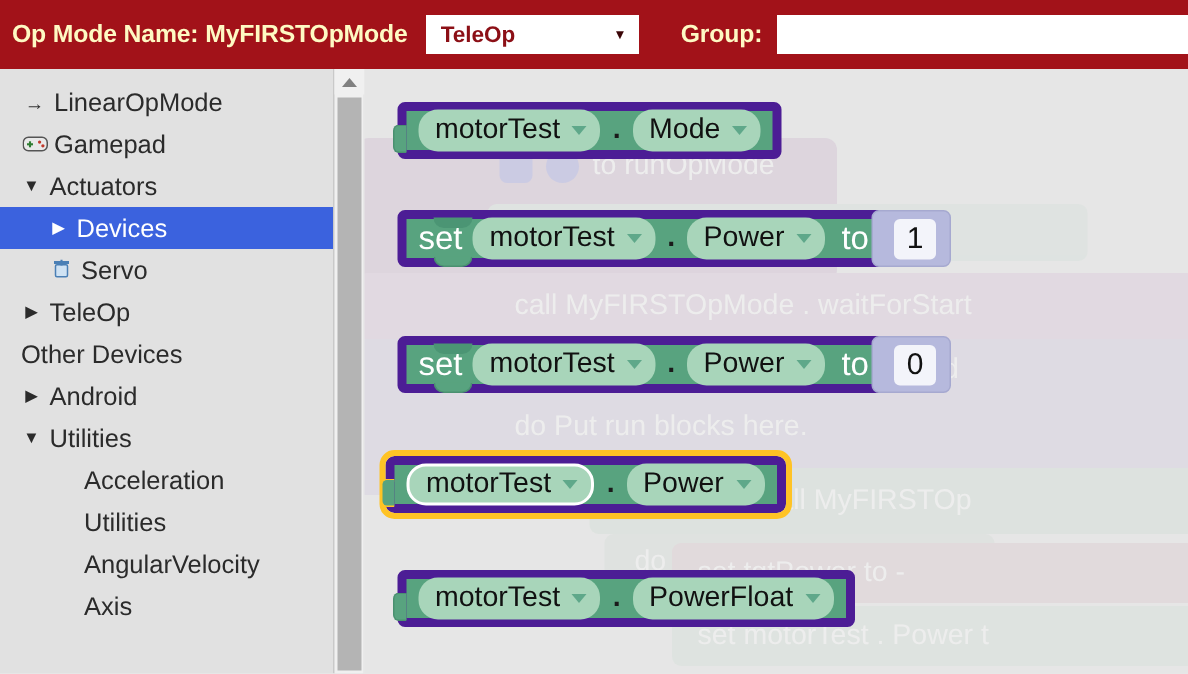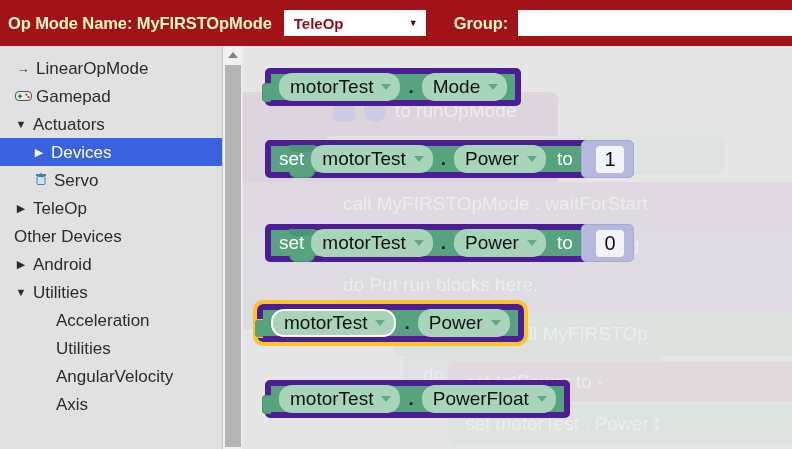--- a/index.html
+++ b/index.html
@@ -148,21 +148,21 @@
     font-size:19px; color:#111;
     cursor:pointer;
   }
   .field.outlined { border:2px solid #ffffff; }
   .caret-dn {
     width:0; height:0;
     border-left:5px solid transparent; border-right:5px solid transparent;
     border-top:6px solid #5fa88a;
   }
   .dot { color:#1a1a1a; font-size:19px; font-weight:bold; padding:0 1px; }
-  .kw { color:#ffffff; font-size:19px; }
+  .kw { color:#ffffff; font-size:22px; }
   
   .plug {
     position:absolute; left:-9px; top:9px;
     width:9px; height:19px;
     background:#58a37f;
     border:1px solid #4a9070; border-right:none;
     border-radius:4px 0 0 4px;
   }
   .blk.selected .plug { border-color:#ffc325; }
   

